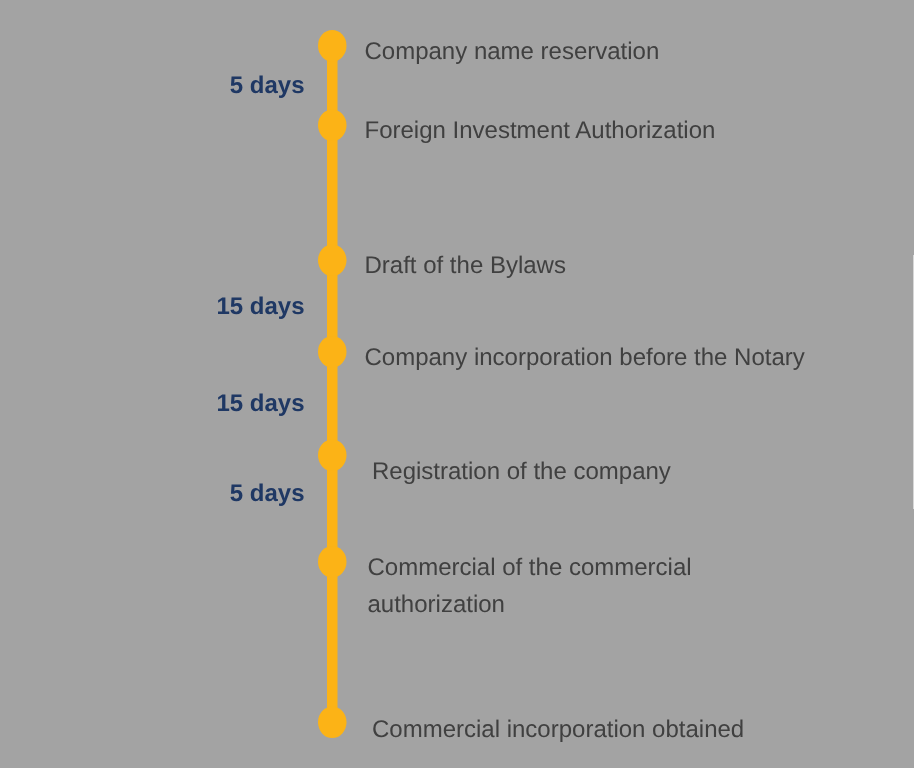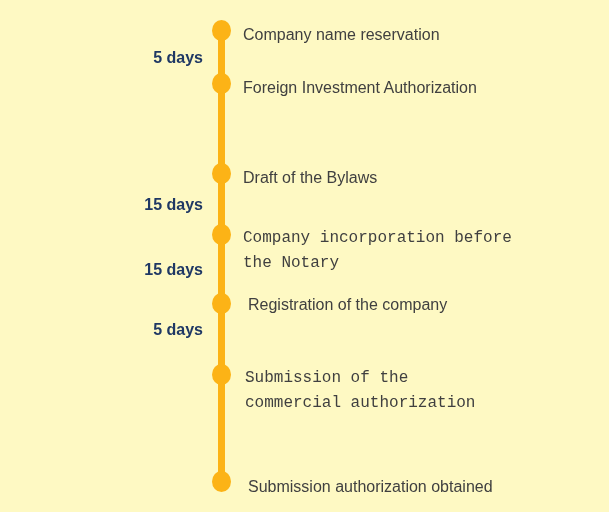--- a/index.html
+++ b/index.html
@@ -5,21 +5,21 @@
   html, body {
     margin: 0;
     padding: 0;
     background: #ffffff;
     font-family: "Liberation Sans", sans-serif;
   }
   .canvas {
     position: relative;
     width: 609px;
     height: 512px;
-    background: #fef9c3;
+    background: #a3a3a3;
     overflow: hidden;
   }
   
   .t-line {
     position: absolute;
     left: 218px;
     top: 30px;
     width: 7px;
     height: 452px;
     background: #FCB316;
@@ -34,21 +34,21 @@
     background: #FCB316;
   }
   
   .step {
     position: absolute;
     color: #404040;
     font-size: 16px;
     line-height: 25px;
     white-space: nowrap;
   }
-  .step.wrap { white-space: normal; font-family: Liberation Mono, monospace; }
+  .step.wrap { white-space: normal; }
   
   .duration {
     position: absolute;
     right: 406px;
     color: #1F3864;
     font-size: 16px;
     font-weight: bold;
     line-height: 26px;
     white-space: nowrap;
     text-align: right;
@@ -66,22 +66,22 @@
   <div class="dot" style="top:163px"></div>
   <div class="dot" style="top:224px"></div>
   <div class="dot" style="top:293px"></div>
   <div class="dot" style="top:364px"></div>
   <div class="dot" style="top:471px"></div>
 
   <div class="step" style="top:22px;  left:243px">Company name reservation</div>
   <div class="step" style="top:165px; left:243px">Draft of the Bylaws</div>
   <div class="step" style="top:75px;  left:243px">Foreign Investment Authorization</div>
   <div class="step wrap" style="top:226px; left:243px; width:300px">Company incorporation before the Notary</div>
-  <div class="step" style="top:292px; left:248px">Registration of the company</div>
-  <div class="step wrap" style="top:366px; left:245px; width:235px">Submission of the commercial authorization</div>
-  <div class="step" style="top:474px; left:248px">Submission authorization obtained</div>
+  <div class="step" style="top:302px; left:248px">Registration of the company</div>
+  <div class="step wrap" style="top:366px; left:245px; width:235px">Commercial of the commercial authorization</div>
+  <div class="step" style="top:474px; left:248px">Commercial incorporation obtained</div>
 
   <div class="duration" style="top:45px">5 days</div>
   <div class="duration" style="top:192px">15 days</div>
   <div class="duration" style="top:257px">15 days</div>
   <div class="duration" style="top:317px">5 days</div>
 
 </div>
 
 </body></html>

